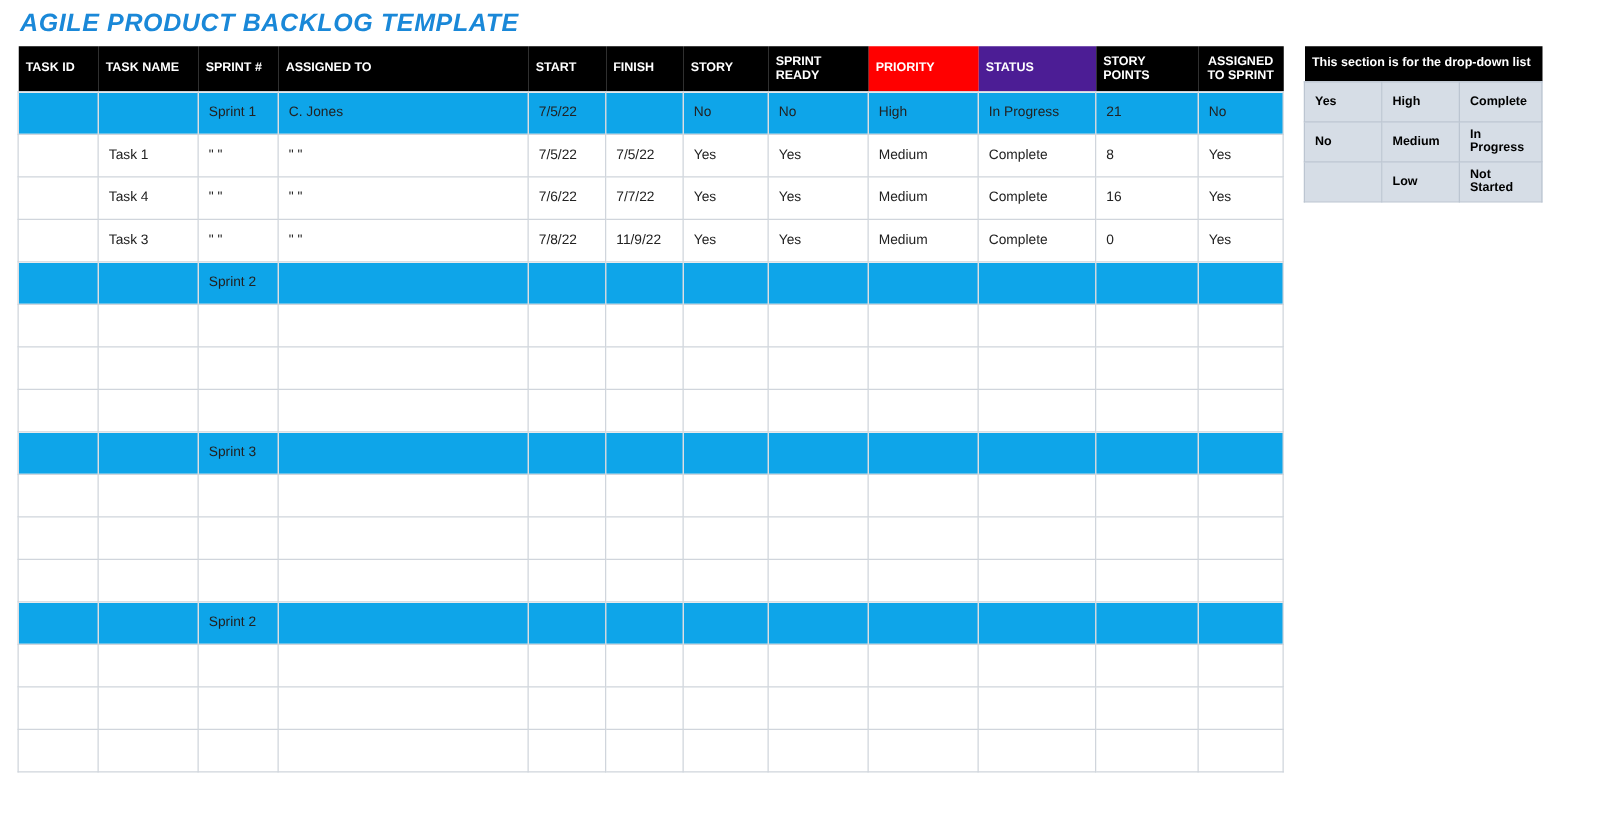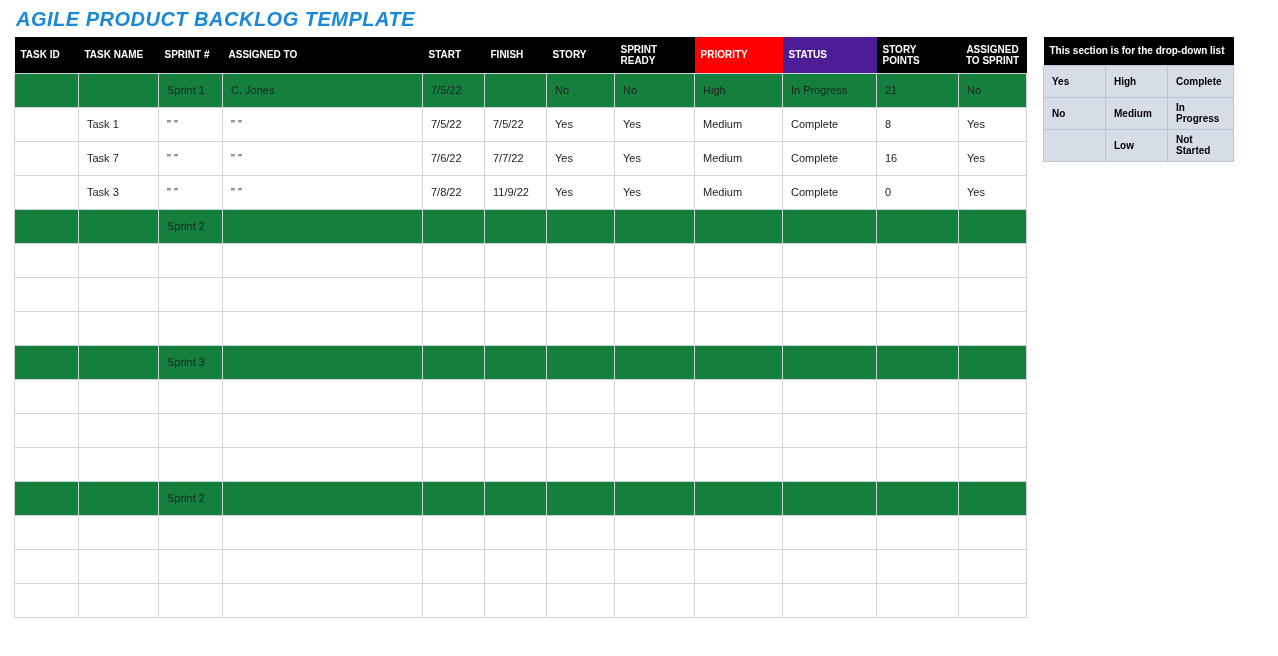--- a/index.html
+++ b/index.html
@@ -57,21 +57,21 @@
   table.main td {
     border: 1px solid #d0d5dc;
     font-size: 11px;
     padding: 4px 8px;
     height: 34px;
     color: #222;
     background: #fff;
     overflow: hidden;
     white-space: nowrap;
   }
-  tr.shade td { background: #15803d; }
+  tr.shade td { background: #0ea5e9; }
 
   .side-wrap { margin-left: 16px; }
   table.side { border-collapse: collapse; table-layout: fixed; width: 190px; }
   table.side th {
     background: #000; color: #fff; font-size: 10px; font-weight: 700;
     text-align: left; padding: 6px 6px; height: 28px; border: none;
   }
   table.side td {
     background: #d6dde6;
     border: 1px solid #bcc5d1;
@@ -149,21 +149,21 @@
             <td>7/5/22</td>
             <td>Yes</td>
             <td>Yes</td>
             <td>Medium</td>
             <td>Complete</td>
             <td>8</td>
             <td>Yes</td>
           </tr>
           <tr>
             <td></td>
-            <td>Task 7</td>
+            <td>Task 4</td>
             <td>" "</td>
             <td>" "</td>
             <td>7/6/22</td>
             <td>7/7/22</td>
             <td>Yes</td>
             <td>Yes</td>
             <td>Medium</td>
             <td>Complete</td>
             <td>16</td>
             <td>Yes</td>

